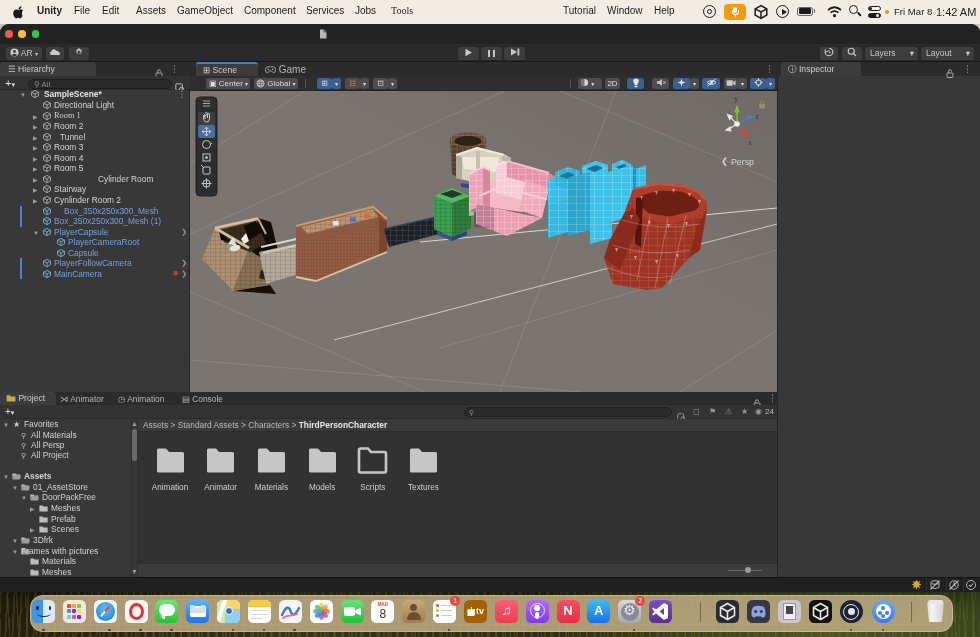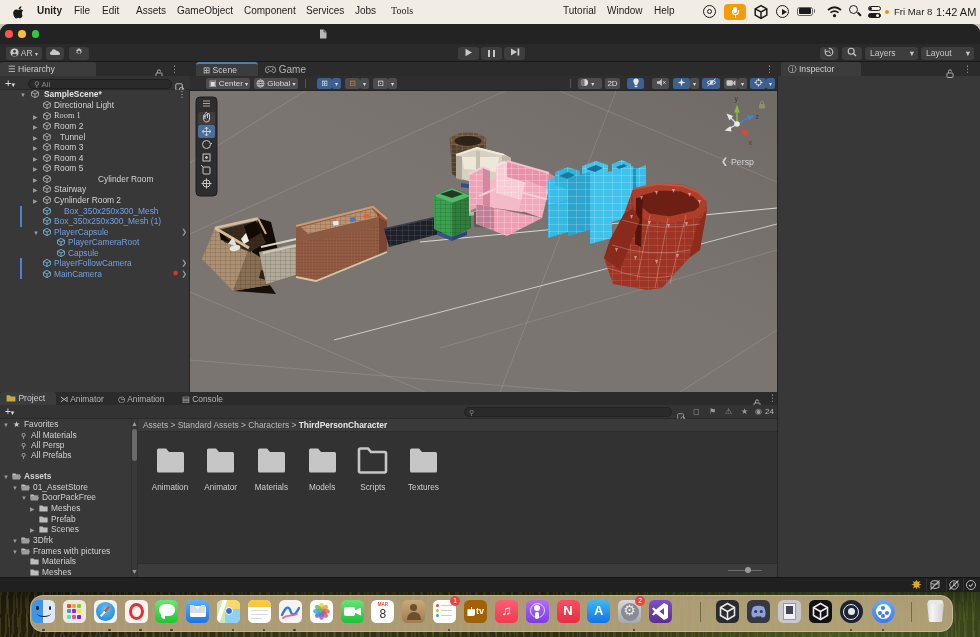--- a/index.html
+++ b/index.html
@@ -614,21 +614,21 @@
 <div class="hrow" style="left:0;top:10.6px;width:131px;">
         <span style="position:absolute;left:21px;"><span style="color:#bdbdbd;font-size:7px;">⚲</span></span>
         <span style="position:absolute;left:31px;">All Materials</span>
       </div>
 <div class="hrow" style="left:0;top:21.0px;width:131px;">
         <span style="position:absolute;left:21px;"><span style="color:#bdbdbd;font-size:7px;">⚲</span></span>
         <span style="position:absolute;left:31px;">All Persp</span>
       </div>
 <div class="hrow" style="left:0;top:31.3px;width:131px;">
         <span style="position:absolute;left:21px;"><span style="color:#bdbdbd;font-size:7px;">⚲</span></span>
-        <span style="position:absolute;left:31px;">All Prefabs</span>
+        <span style="position:absolute;left:31px;">All Project</span>
       </div>
 <div class="hrow" style="left:0;top:51.9px;width:131px;">
         <span style="position:absolute;left:3px;"><span style="color:#9a9a9a;font-size:6px;">▼</span></span>
         <span style="position:absolute;left:12px;"><svg width="9" height="8" viewBox="0 0 12 10" style="vertical-align:-1px;">
             <path d="M0.5 1.5 4.5 1.5 6 3 11 3 11 4.5 2 4.5 0.5 9Z" fill="#bdbdbd"></path>
             <path d="M2 5 12 5 10.5 9.5 0.6 9.5Z" fill="#9d9d9d"></path>
           </svg></span>
         <span style="position:absolute;left:24px;"><b>Assets</b></span>
       </div>
 <div class="hrow" style="left:0;top:62.6px;width:131px;">
@@ -674,21 +674,21 @@
             <path d="M2 5 12 5 10.5 9.5 0.6 9.5Z" fill="#9d9d9d"></path>
           </svg></span>
         <span style="position:absolute;left:33px;">3Dfrk</span>
       </div>
 <div class="hrow" style="left:0;top:126.5px;width:131px;">
         <span style="position:absolute;left:12px;"><span style="color:#9a9a9a;font-size:6px;">▼</span></span>
         <span style="position:absolute;left:21px;"><svg width="9" height="8" viewBox="0 0 12 10" style="vertical-align:-1px;">
             <path d="M0.5 1.5 4.5 1.5 6 3 11 3 11 4.5 2 4.5 0.5 9Z" fill="#bdbdbd"></path>
             <path d="M2 5 12 5 10.5 9.5 0.6 9.5Z" fill="#9d9d9d"></path>
           </svg></span>
-        <span style="position:absolute;left:33px;">Frames with pictures</span>
+        <span style="position:absolute;left:21px;">Frames with pictures</span>
       </div>
 <div class="hrow" style="left:0;top:137.1px;width:131px;">
         <span style="position:absolute;left:30px;"><svg width="9" height="8" viewBox="0 0 12 10" style="vertical-align:-1px;">
             <path d="M0.5 1.5 4.5 1.5 6 3 11.5 3 11.5 9.5 0.5 9.5Z" fill="#bdbdbd"></path>
           </svg></span>
         <span style="position:absolute;left:42px;">Materials</span>
       </div>
 <div class="hrow" style="left:0;top:147.7px;width:131px;">
         <span style="position:absolute;left:30px;"><svg width="9" height="8" viewBox="0 0 12 10" style="vertical-align:-1px;">
             <path d="M0.5 1.5 4.5 1.5 6 3 11.5 3 11.5 9.5 0.5 9.5Z" fill="#bdbdbd"></path>

